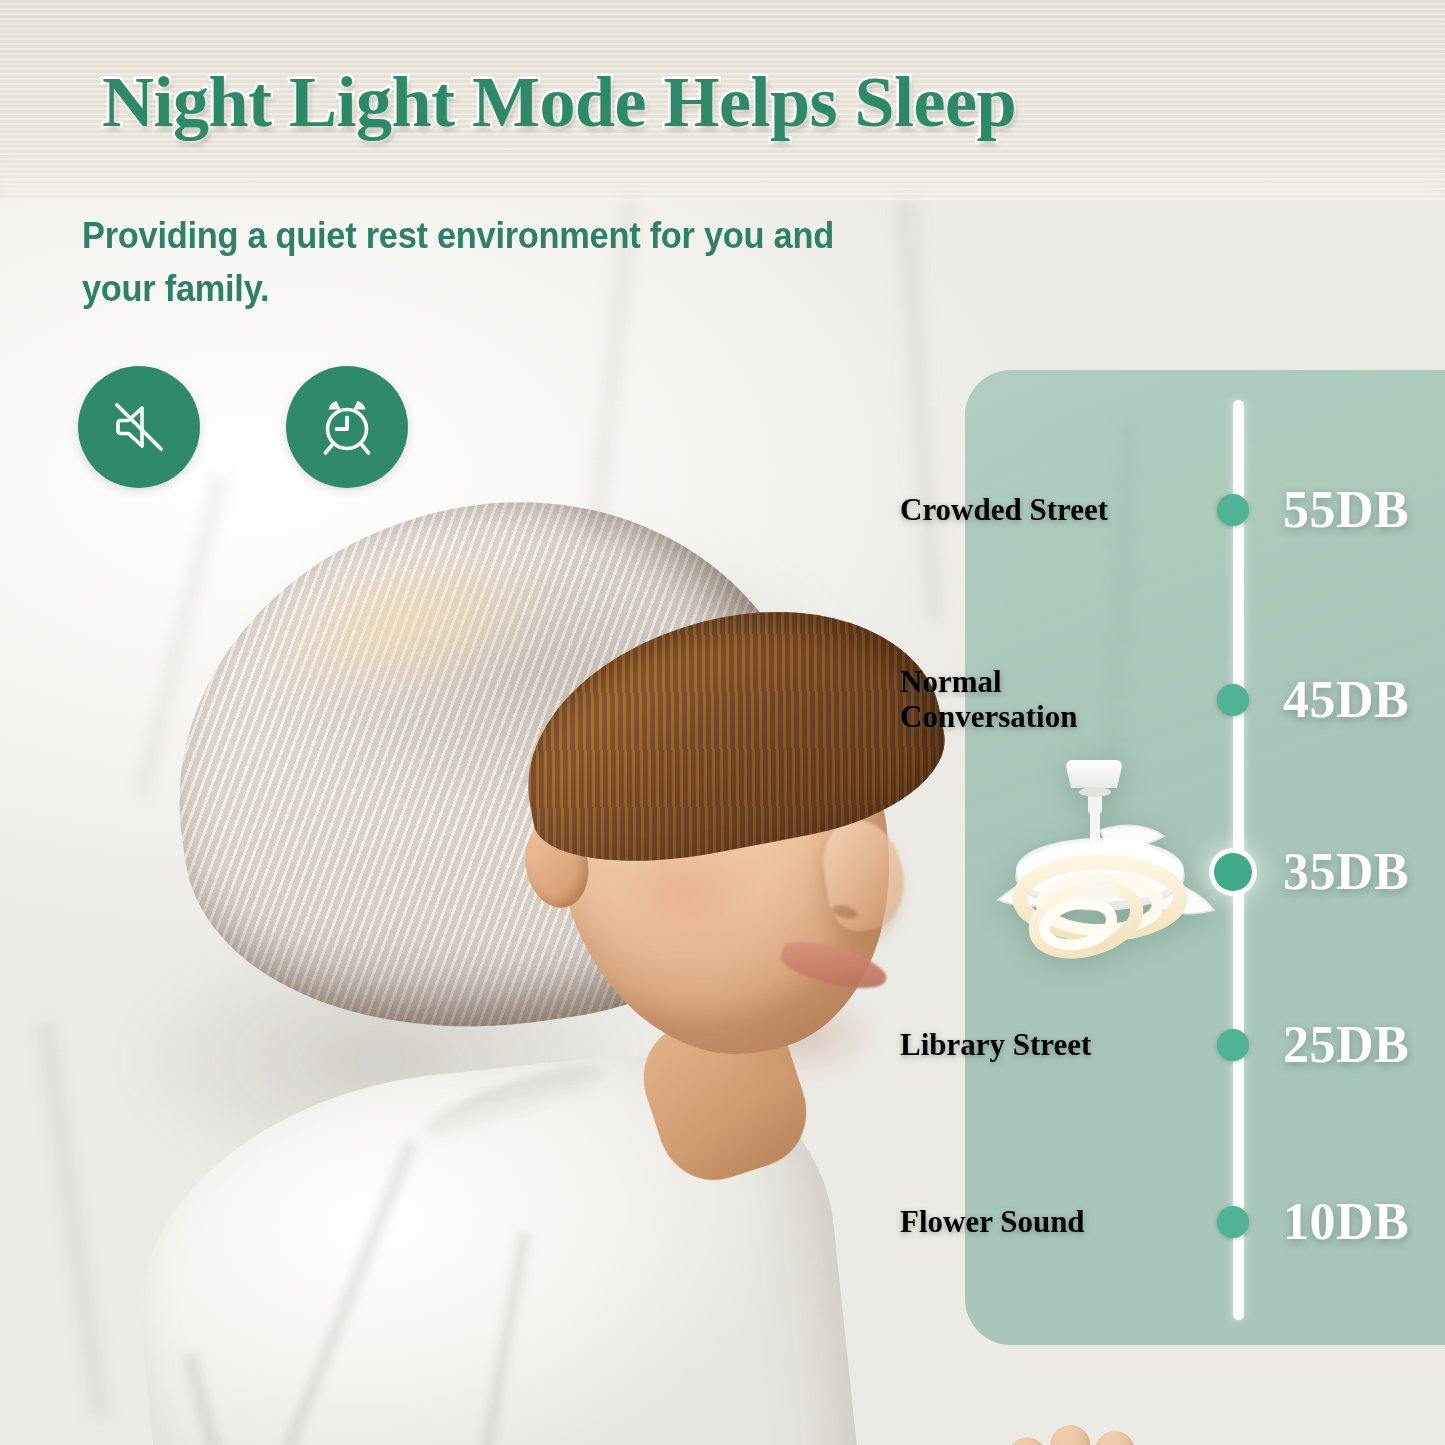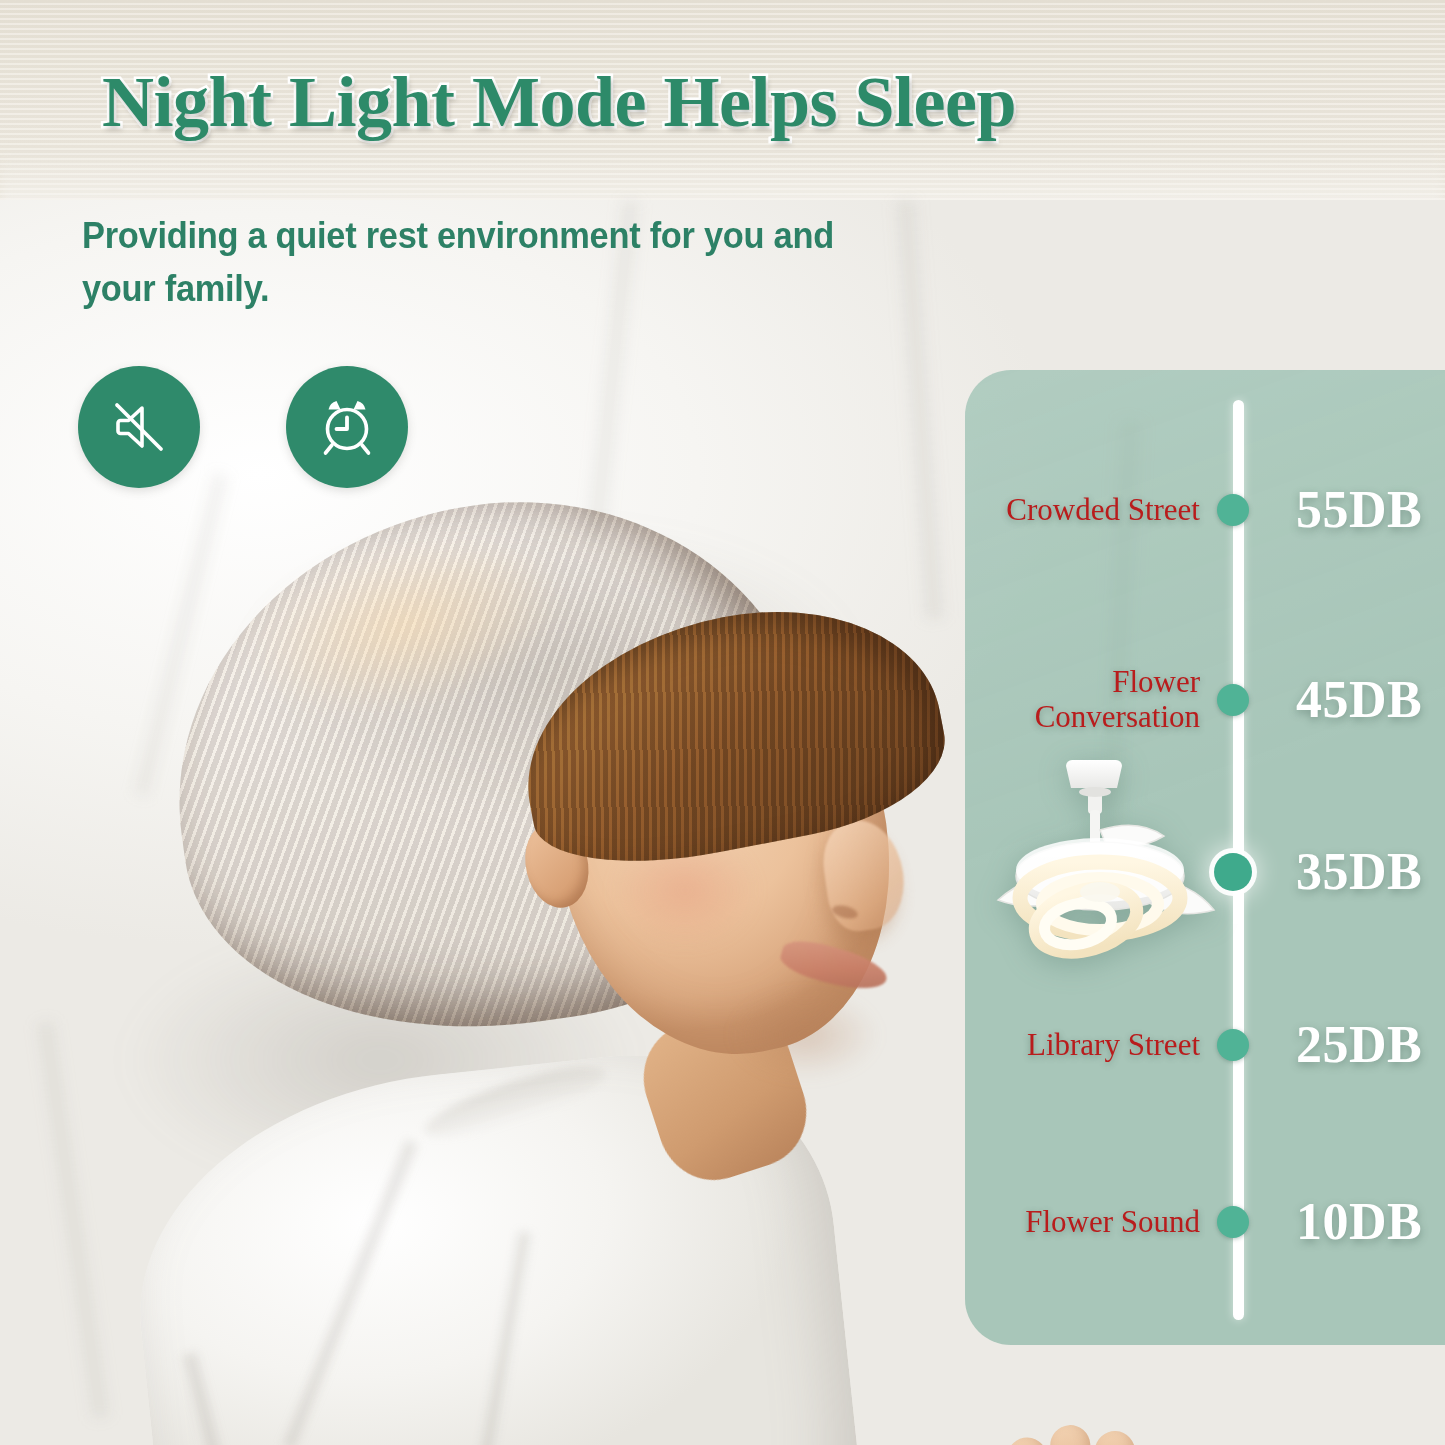--- a/index.html
+++ b/index.html
@@ -248,44 +248,43 @@
   .db-axis {
     position:absolute; left:1233px; top:400px; width:11px; height:920px;
     background:#ffffff; border-radius:6px;
     box-shadow:0 0 10px rgba(255,255,255,.55);
   }
 
   .db-row { position:absolute; left:965px; width:480px; height:0; }
 
   .db-label {
     position:absolute; right:245px; top:50%; transform:translateY(-50%);
-    width:300px; text-align:right;
+    width:300px; 
     font-family:"Liberation Serif","DejaVu Serif",serif;
-    font-weight:400; font-size:31px; line-height:1.12; color:#b91c1c;
+    font-weight:700; font-size:31px; line-height:1.12; color:#000000;
     text-shadow:0 2px 6px rgba(60,90,78,.45);
     white-space:pre-line;
   }
   .db-dot {
     position:absolute; left:268px; top:50%;
     width:32px; height:32px; margin-left:-16px; margin-top:-16px;
     border-radius:50%; background:#50b396;
     box-shadow:0 1px 4px rgba(40,80,66,.35);
   }
   .db-row.active .db-dot {
     width:38px; height:38px; margin-left:-19px; margin-top:-19px;
     background:#3faa8c;
     box-shadow:0 0 0 5px rgba(255,255,255,.92), 0 0 22px 8px rgba(255,255,255,.55);
   }
   .db-value {
     position:absolute; left:318px; top:50%; transform:translateY(-50%);
     font-family:"Liberation Serif","DejaVu Serif",serif;
     font-weight:700; font-size:52px; line-height:1; color:#ffffff;
     letter-spacing:.5px;
     text-shadow:0 3px 8px rgba(60,90,78,.40);
-    margin-left:13px;
   }
 
   
   .fan { position:absolute; left:960px; top:752px; width:280px; height:225px; }
   .fan svg { display:block; filter:drop-shadow(0 6px 14px rgba(70,110,96,.30)); }
 </style>
 </head>
 <body>
 
 <div class="poster">
@@ -419,21 +418,21 @@
     </svg>
   </div>
 
   <div class="db-row" style="top:510px;">
     <div class="db-label">Crowded Street</div>
     <div class="db-dot"></div>
     <div class="db-value">55DB</div>
   </div>
 
   <div class="db-row" style="top:700px;">
-    <div class="db-label">Flower
+    <div class="db-label">Normal
 Conversation</div>
     <div class="db-dot"></div>
     <div class="db-value">45DB</div>
   </div>
 
   <div class="db-row active" style="top:872px;">
     <div class="db-label"></div>
     <div class="db-dot"></div>
     <div class="db-value">35DB</div>
   </div>

